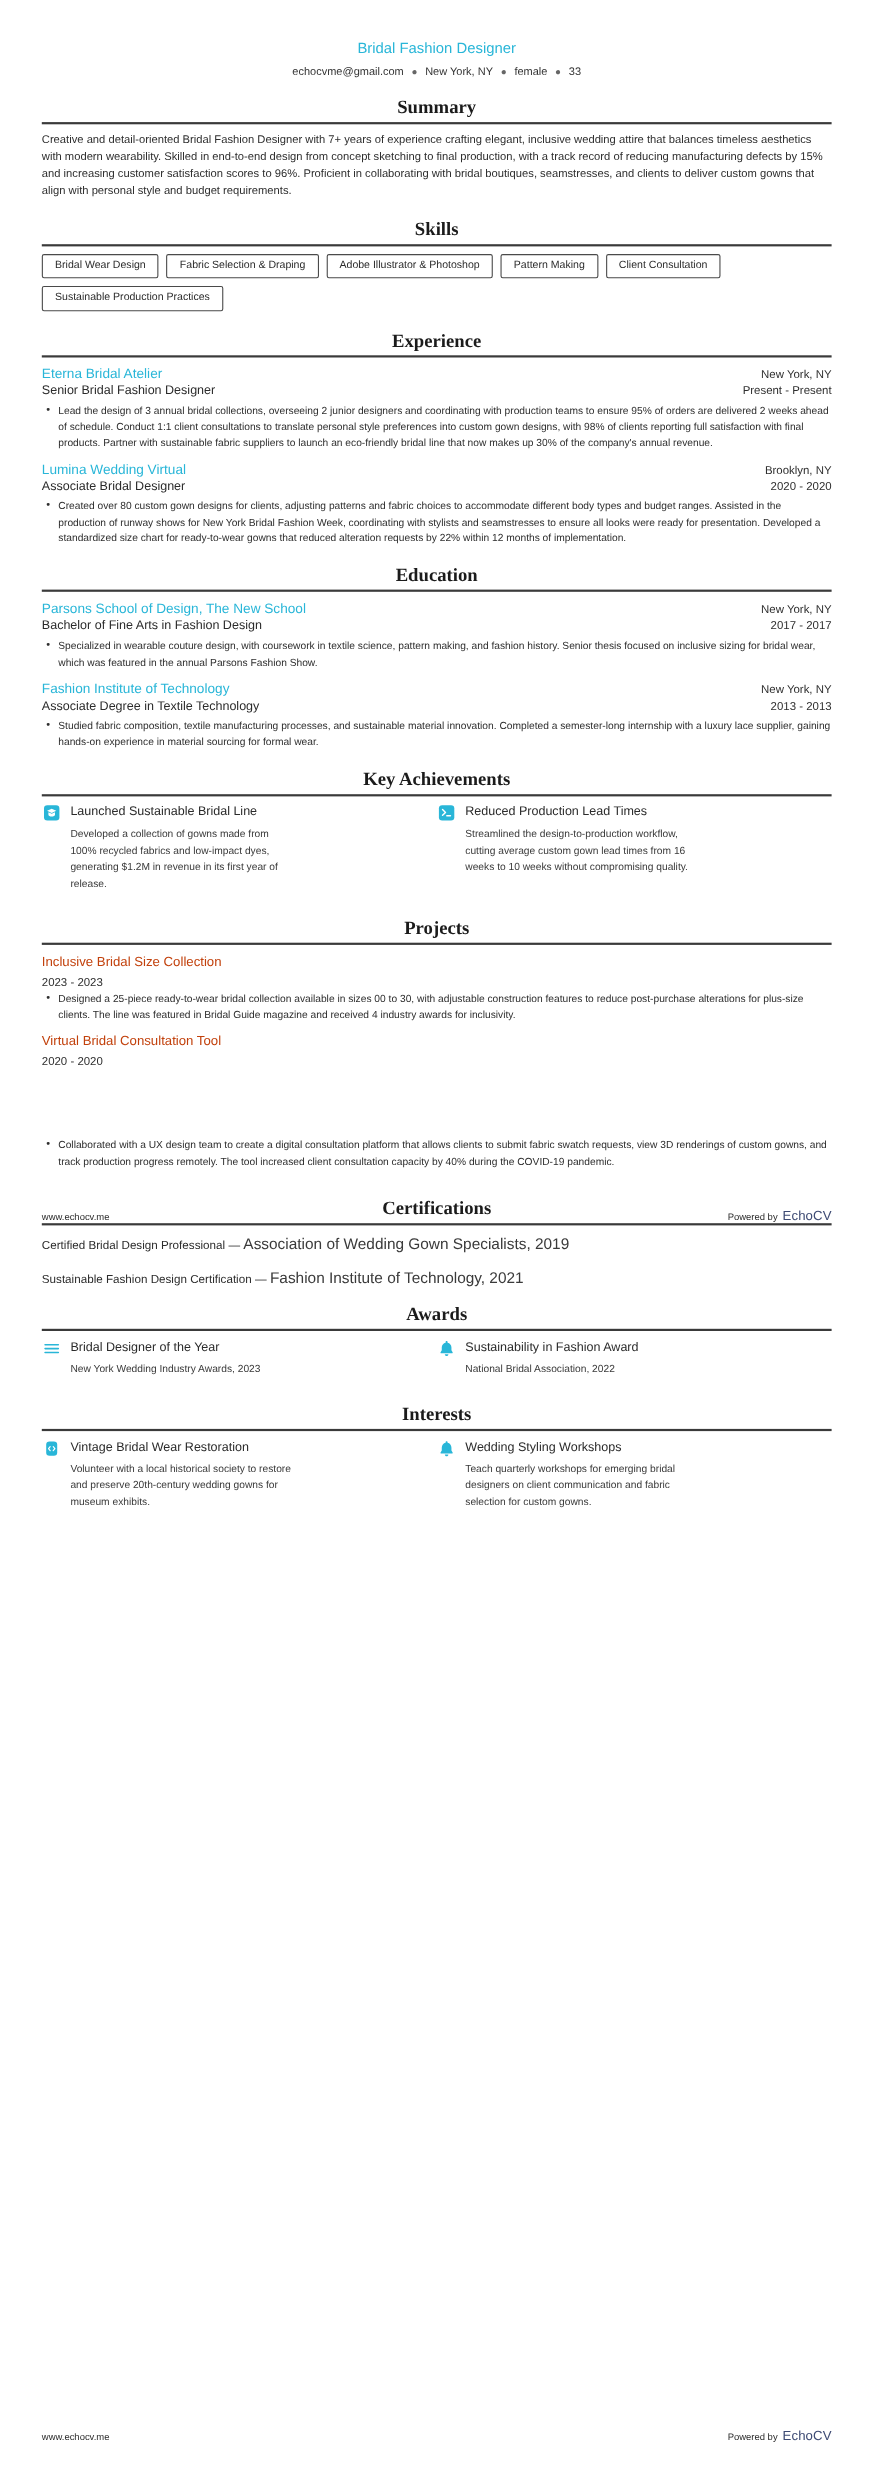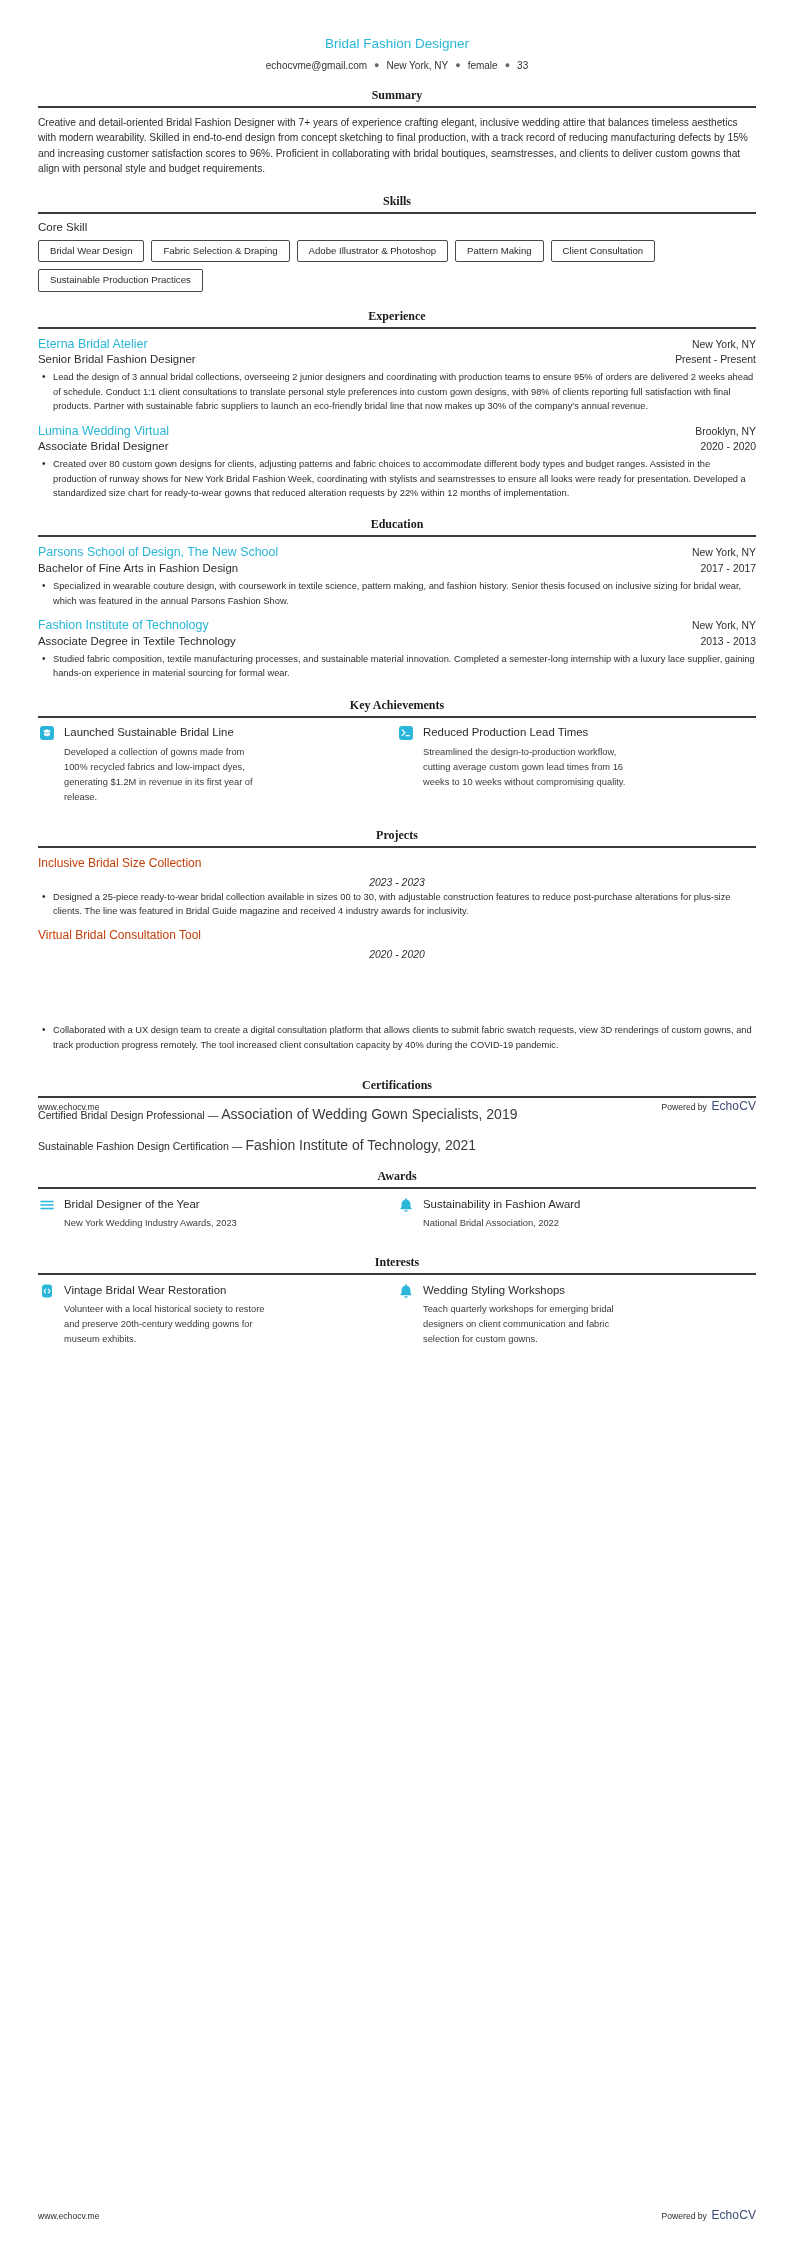--- a/index.html
+++ b/index.html
@@ -58,21 +58,21 @@
     font-size: 9px;
     line-height: 1;
   }
 
   
   .section {
     margin-top: 17px;
   }
   .section-title {
     font-family: "Liberation Serif", serif;
-    font-size: 12px;
+    font-size: 17px;
     font-weight: bold;
     text-align: center;
     color: #1b1b1b;
     padding-bottom: 3px;
   }
   .section-rule {
     height: 2px;
     background: #3a3a3a;
     width: 100%;
   }
@@ -205,23 +205,22 @@
 
   
   .proj-title {
     font-size: 12px;
     color: #c2410c;
     line-height: 1.4;
   }
   .proj-dates {
     font-size: 10.4px;
     color: #2e2e2e;
-    text-align: center;
+    text-align: left;
     margin-top: 5px;
-    font-style: italic;
   }
 
   
   .cert-row {
     font-size: 10.6px;
     color: #2b2b2b;
     margin-bottom: 11px;
     line-height: 1.4;
   }
   .cert-issuer {
@@ -279,21 +278,20 @@
       <div class="section-rule"></div>
       <div class="section-body">
         <div class="summary-text">Creative and detail-oriented Bridal Fashion Designer with 7+ years of experience crafting elegant, inclusive wedding attire that balances timeless aesthetics with modern wearability. Skilled in end-to-end design from concept sketching to final production, with a track record of reducing manufacturing defects by 15% and increasing customer satisfaction scores to 96%. Proficient in collaborating with bridal boutiques, seamstresses, and clients to deliver custom gowns that align with personal style and budget requirements.</div>
       </div>
     </div>
 
     <div class="section">
       <div class="section-title">Skills</div>
       <div class="section-rule"></div>
       <div class="section-body">
-        <div class="skill-group-label">Core Skill</div>
         <div class="chips">
           <span class="chip">Bridal Wear Design</span>
           <span class="chip">Fabric Selection &amp; Draping</span>
           <span class="chip">Adobe Illustrator &amp; Photoshop</span>
           <span class="chip">Pattern Making</span>
           <span class="chip">Client Consultation</span>
           <span class="chip">Sustainable Production Practices</span>
         </div>
       </div>
     </div>

